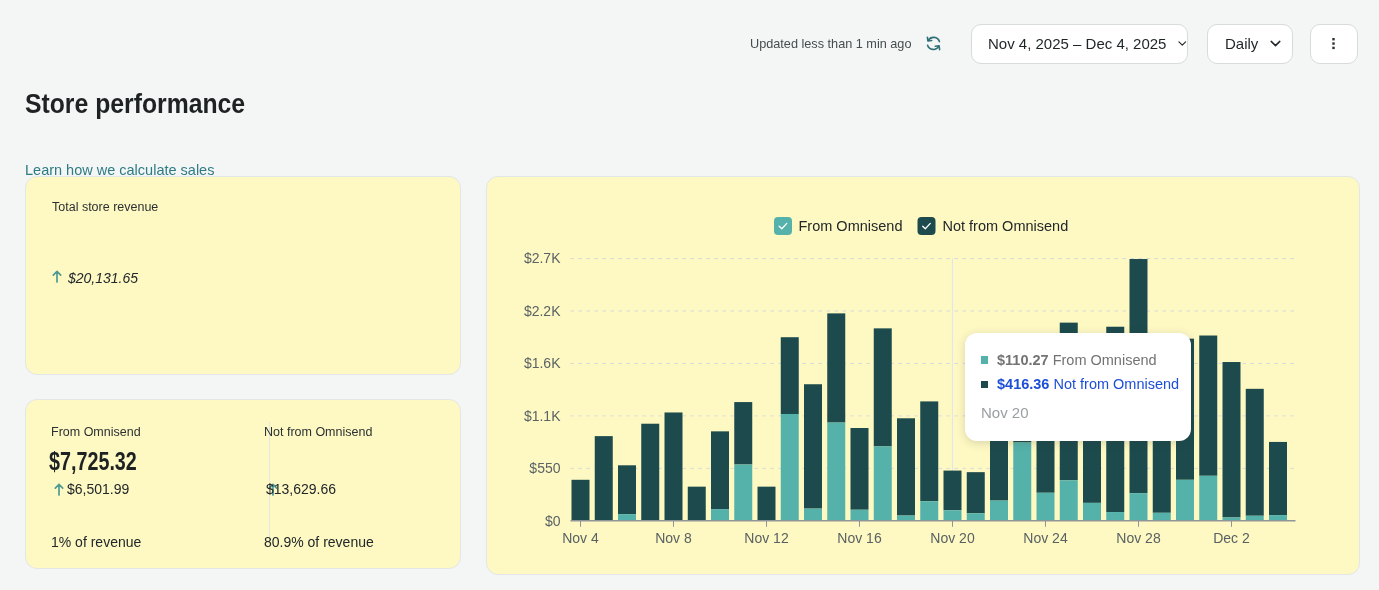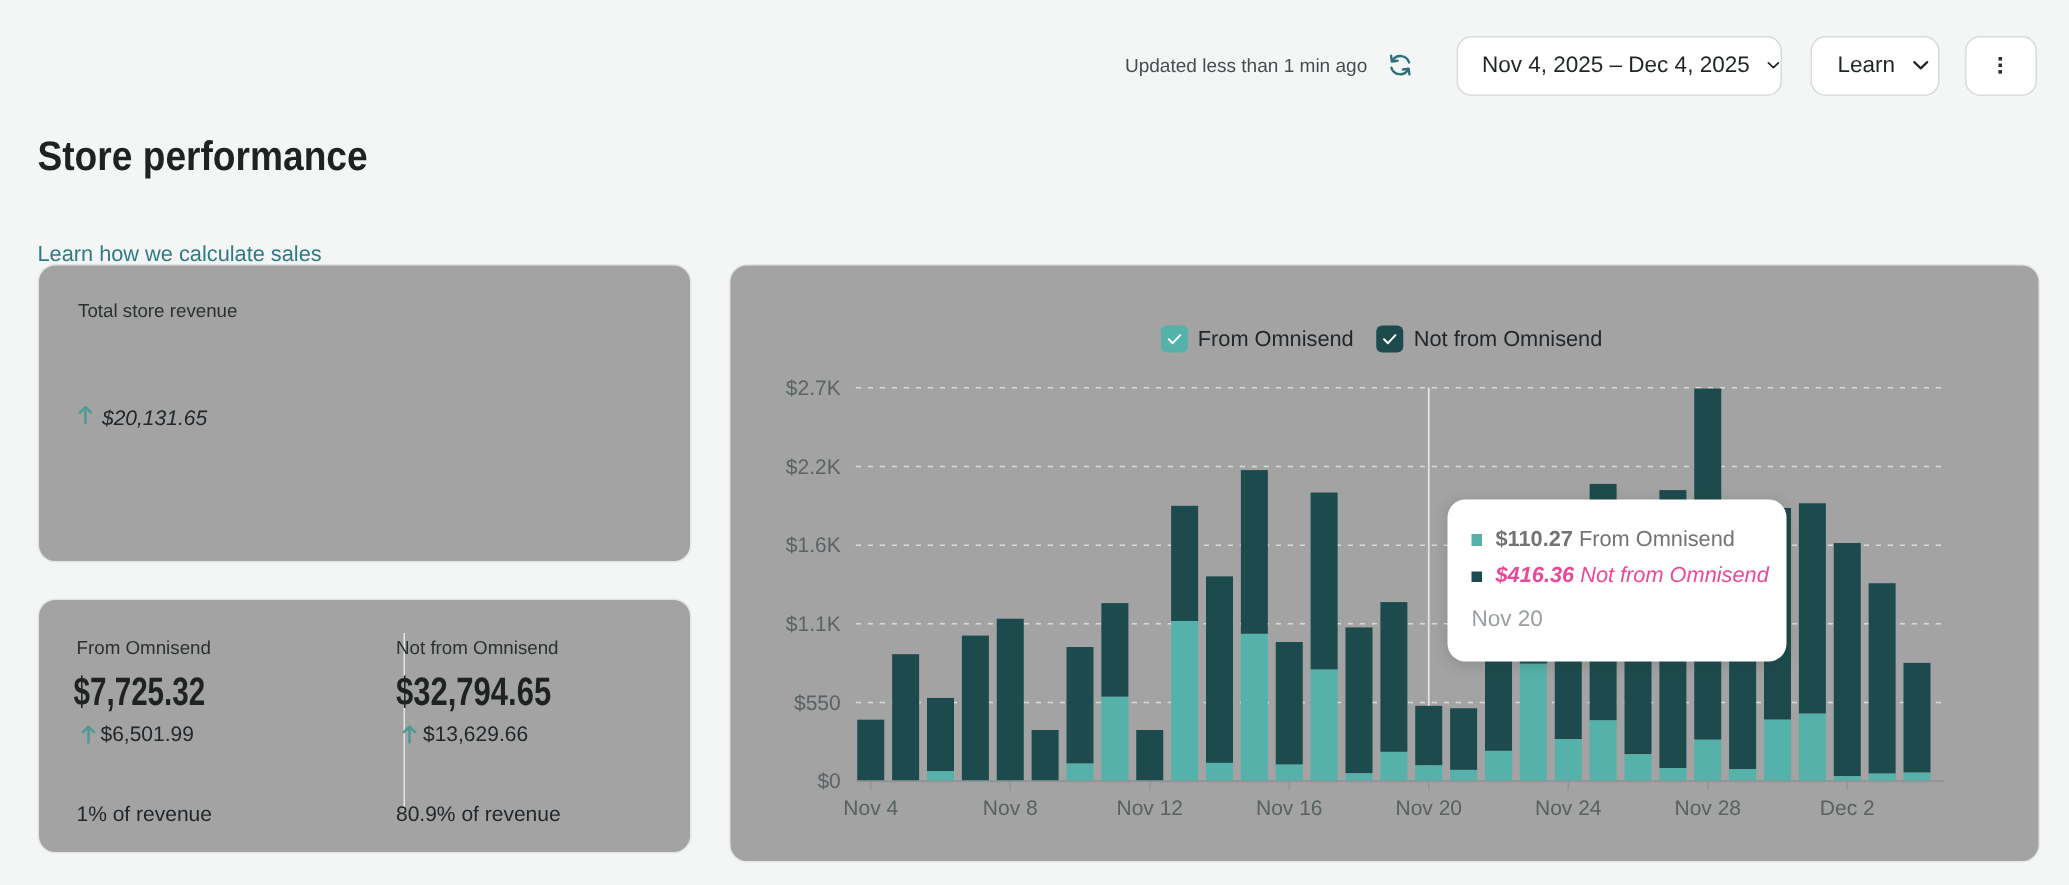--- a/index.html
+++ b/index.html
@@ -1,40 +1,40 @@
 <!DOCTYPE html>
 <html><head>
 <meta charset="utf-8">
 <style>
 * { margin:0; padding:0; box-sizing:border-box; }
 html,body { width:1379px; height:590px; overflow:hidden; }
 body { position:relative; background:#f4f6f6; font-family:"Liberation Sans",sans-serif; }
 .abs { position:absolute; }
-.card { position:absolute; background:#a3a3a3; border:1px solid #e2e6e6; border-radius:12px; }
+.card { position:absolute; background:#fef9c3; border:1px solid #e2e6e6; border-radius:12px; }
 .btn { position:absolute; background:#fff; border:1px solid #d7dbdb; border-radius:10px; display:flex; align-items:center; }
 .sx { display:inline-block; transform-origin:0 50%; }
 </style>
 </head>
 <body>
 
 <div class="abs" id="updated" style="left:0px; top:37px; width:911.5px; text-align:right; font-size:12.7px; color:#454d4f;padding-left:24px;">Updated less than 1 min ago</div>
 <svg class="abs" style="left:925px; top:36px;" width="17" height="15" viewBox="0 0 17 15" fill="none">
   <path d="M14.4 5.6 A 6.1 6.1 0 0 0 3.3 4.4" stroke="#2f7077" stroke-width="1.6" stroke-linecap="round"></path>
   <path d="M2.6 9.2 A 6.1 6.1 0 0 0 13.7 10.4" stroke="#2f7077" stroke-width="1.6" stroke-linecap="round"></path>
   <path d="M2.4 1.2 L2.9 5.0 L6.7 4.5" stroke="#2f7077" stroke-width="1.6" stroke-linecap="round" stroke-linejoin="round"></path>
   <path d="M14.6 13.6 L14.1 9.8 L10.3 10.3" stroke="#2f7077" stroke-width="1.6" stroke-linecap="round" stroke-linejoin="round"></path>
 </svg>
 <div class="btn" style="left:970.5px; top:24px; width:217.5px; height:39.5px; padding-left:16.5px;">
   <span style="font-size:15px; color:#1f2426; white-space:nowrap;">Nov 4, 2025 – Dec 4, 2025</span>
   <svg style="margin-left:12px;" width="11" height="7" viewBox="0 0 11 7" fill="none">
       <path d="M1.2 1.4 L5.5 5.6 L9.8 1.4" stroke="#21272a" stroke-width="1.5" stroke-linecap="round" stroke-linejoin="round"></path>
     </svg>
 </div>
 <div class="btn" style="left:1207px; top:24px; width:86px; height:39.5px; padding-left:17px;">
-  <span style="font-size:15px; color:#1f2426;">Learn</span>
+  <span style="font-size:15px; color:#1f2426;">Daily</span>
   <svg style="margin-left:12px;" width="11" height="7" viewBox="0 0 11 7" fill="none">
       <path d="M1.2 1.4 L5.5 5.6 L9.8 1.4" stroke="#21272a" stroke-width="1.5" stroke-linecap="round" stroke-linejoin="round"></path>
     </svg>
 </div>
 <div class="btn" style="left:1309.5px; top:24px; width:48px; height:39.5px; justify-content:center;">
   <svg width="3" height="12" viewBox="0 0 3 12">
       <rect x="0.3" y="0" width="2.4" height="2.4" fill="#2a2f31"></rect>
       <rect x="0.3" y="4.35" width="2.4" height="2.4" fill="#2a2f31"></rect>
       <rect x="0.3" y="8.7" width="2.4" height="2.4" fill="#2a2f31"></rect>
     </svg>
@@ -54,25 +54,24 @@
 <div class="card" style="left:25px; top:398.5px; width:436px; height:170px;">
   <div class="abs" style="left:243px; top:22px; width:1px; height:119px; background:#e3e7e7;"></div>
   <div class="abs" style="left:25px; top:25.5px; font-size:12.5px; color:#2b3133;">From Omnisend</div>
   <div class="abs" style="left:23px; top:46.4px;"><span class="sx" style="font-size:26.5px; font-weight:bold; color:#1e2223; transform:scaleX(0.745); white-space:nowrap;">$7,725.32</span></div>
   <svg class="abs" style="left:28px; top:83.9px;" width="10" height="13" viewBox="0 0 10 13" fill="none">
       <path d="M5 12 L5 1.6 M1.3 5.1 L5 1.4 L8.7 5.1" stroke="#4f9a94" stroke-width="1.7" stroke-linecap="round" stroke-linejoin="round"></path>
     </svg>
     <div class="abs" style="left:41px; top:81.5px; font-size:14px; color:#21272a;">$6,501.99</div>
   <div class="abs" style="left:25px; top:134px; font-size:14px; color:#21272a;">1% of revenue</div>
   <div class="abs" style="left:238px; top:25.5px; font-size:12.5px; color:#2b3133;">Not from Omnisend</div>
-  <div class="abs" style="left:238.1px; top:46.4px;"><span class="sx" style="font-size:26.5px; font-weight:bold; color:#1e2223; transform:scaleX(0.78); white-space:nowrap;">$32,794.65</span></div>
   <svg class="abs" style="left:241.6px; top:83.9px;" width="10" height="13" viewBox="0 0 10 13" fill="none">
       <path d="M5 12 L5 1.6 M1.3 5.1 L5 1.4 L8.7 5.1" stroke="#4f9a94" stroke-width="1.7" stroke-linecap="round" stroke-linejoin="round"></path>
     </svg>
-    <div class="abs" style="left:256px; top:81.5px; font-size:14px; color:#21272a;text-align:center;">$13,629.66</div>
+    <div class="abs" style="left:240px; top:81.5px; font-size:14px; color:#21272a;text-align:center;">$13,629.66</div>
   <div class="abs" style="left:238px; top:134px; font-size:14px; color:#21272a;">80.9% of revenue</div>
 </div>
 
 <div class="card" style="left:485.5px; top:176px; width:874.5px; height:398.5px;">
 <svg style="position:absolute; left:-1px; top:-1px;" width="874" height="395" viewBox="0 0 874 395" font-family="Liberation Sans,sans-serif">
 
 <rect x="288" y="41" width="18" height="18" rx="4" fill="#55b2ab"></rect>
 <path d="M293.2 50.2 l2.6 2.6 l5 -5.4" stroke="#fff" stroke-width="1.3" fill="none" stroke-linecap="round" stroke-linejoin="round"></path>
 <text x="312.5" y="54.5" font-size="14.5" fill="#21272a">From Omnisend</text>
 <rect x="431.5" y="41" width="18" height="18" rx="4" fill="#1d4b4d"></rect>
@@ -163,15 +162,15 @@
 <text x="559.50" y="367.20" text-anchor="middle" fill="#596163" font-size="14">Nov 24</text>
 <text x="652.50" y="367.20" text-anchor="middle" fill="#596163" font-size="14">Nov 28</text>
 <text x="745.50" y="367.20" text-anchor="middle" fill="#596163" font-size="14">Dec 2</text>
 </svg>
 </div>
 
 <div class="abs" style="left:965px; top:333px; width:226px; height:108px; background:#fff; border-radius:12px; box-shadow:0 2px 10px rgba(40,45,50,0.18); z-index:5;">
   <div class="abs" style="left:15.5px; top:23.4px; width:7.6px; height:7.6px; background:#55b2ab;"></div>
   <div class="abs" style="left:32px; top:18.8px; font-size:14.5px; color:#737373;"><b>$110.27</b> From Omnisend</div>
   <div class="abs" style="left:15.5px; top:47.5px; width:7.6px; height:7.6px; background:#1d4b4d;"></div>
-  <div class="abs" style="left:32px; top:42.8px; font-size:14.5px; color:#ec4899;font-style:italic;"><b>$416.36</b> Not from Omnisend</div>
+  <div class="abs" style="left:32px; top:42.8px; font-size:14.5px; color:#1d4ed8;"><b>$416.36</b> Not from Omnisend</div>
   <div class="abs" style="left:16px; top:71px; font-size:15px; color:#9a9fa1;">Nov 20</div>
 </div>
 
 </body></html>

